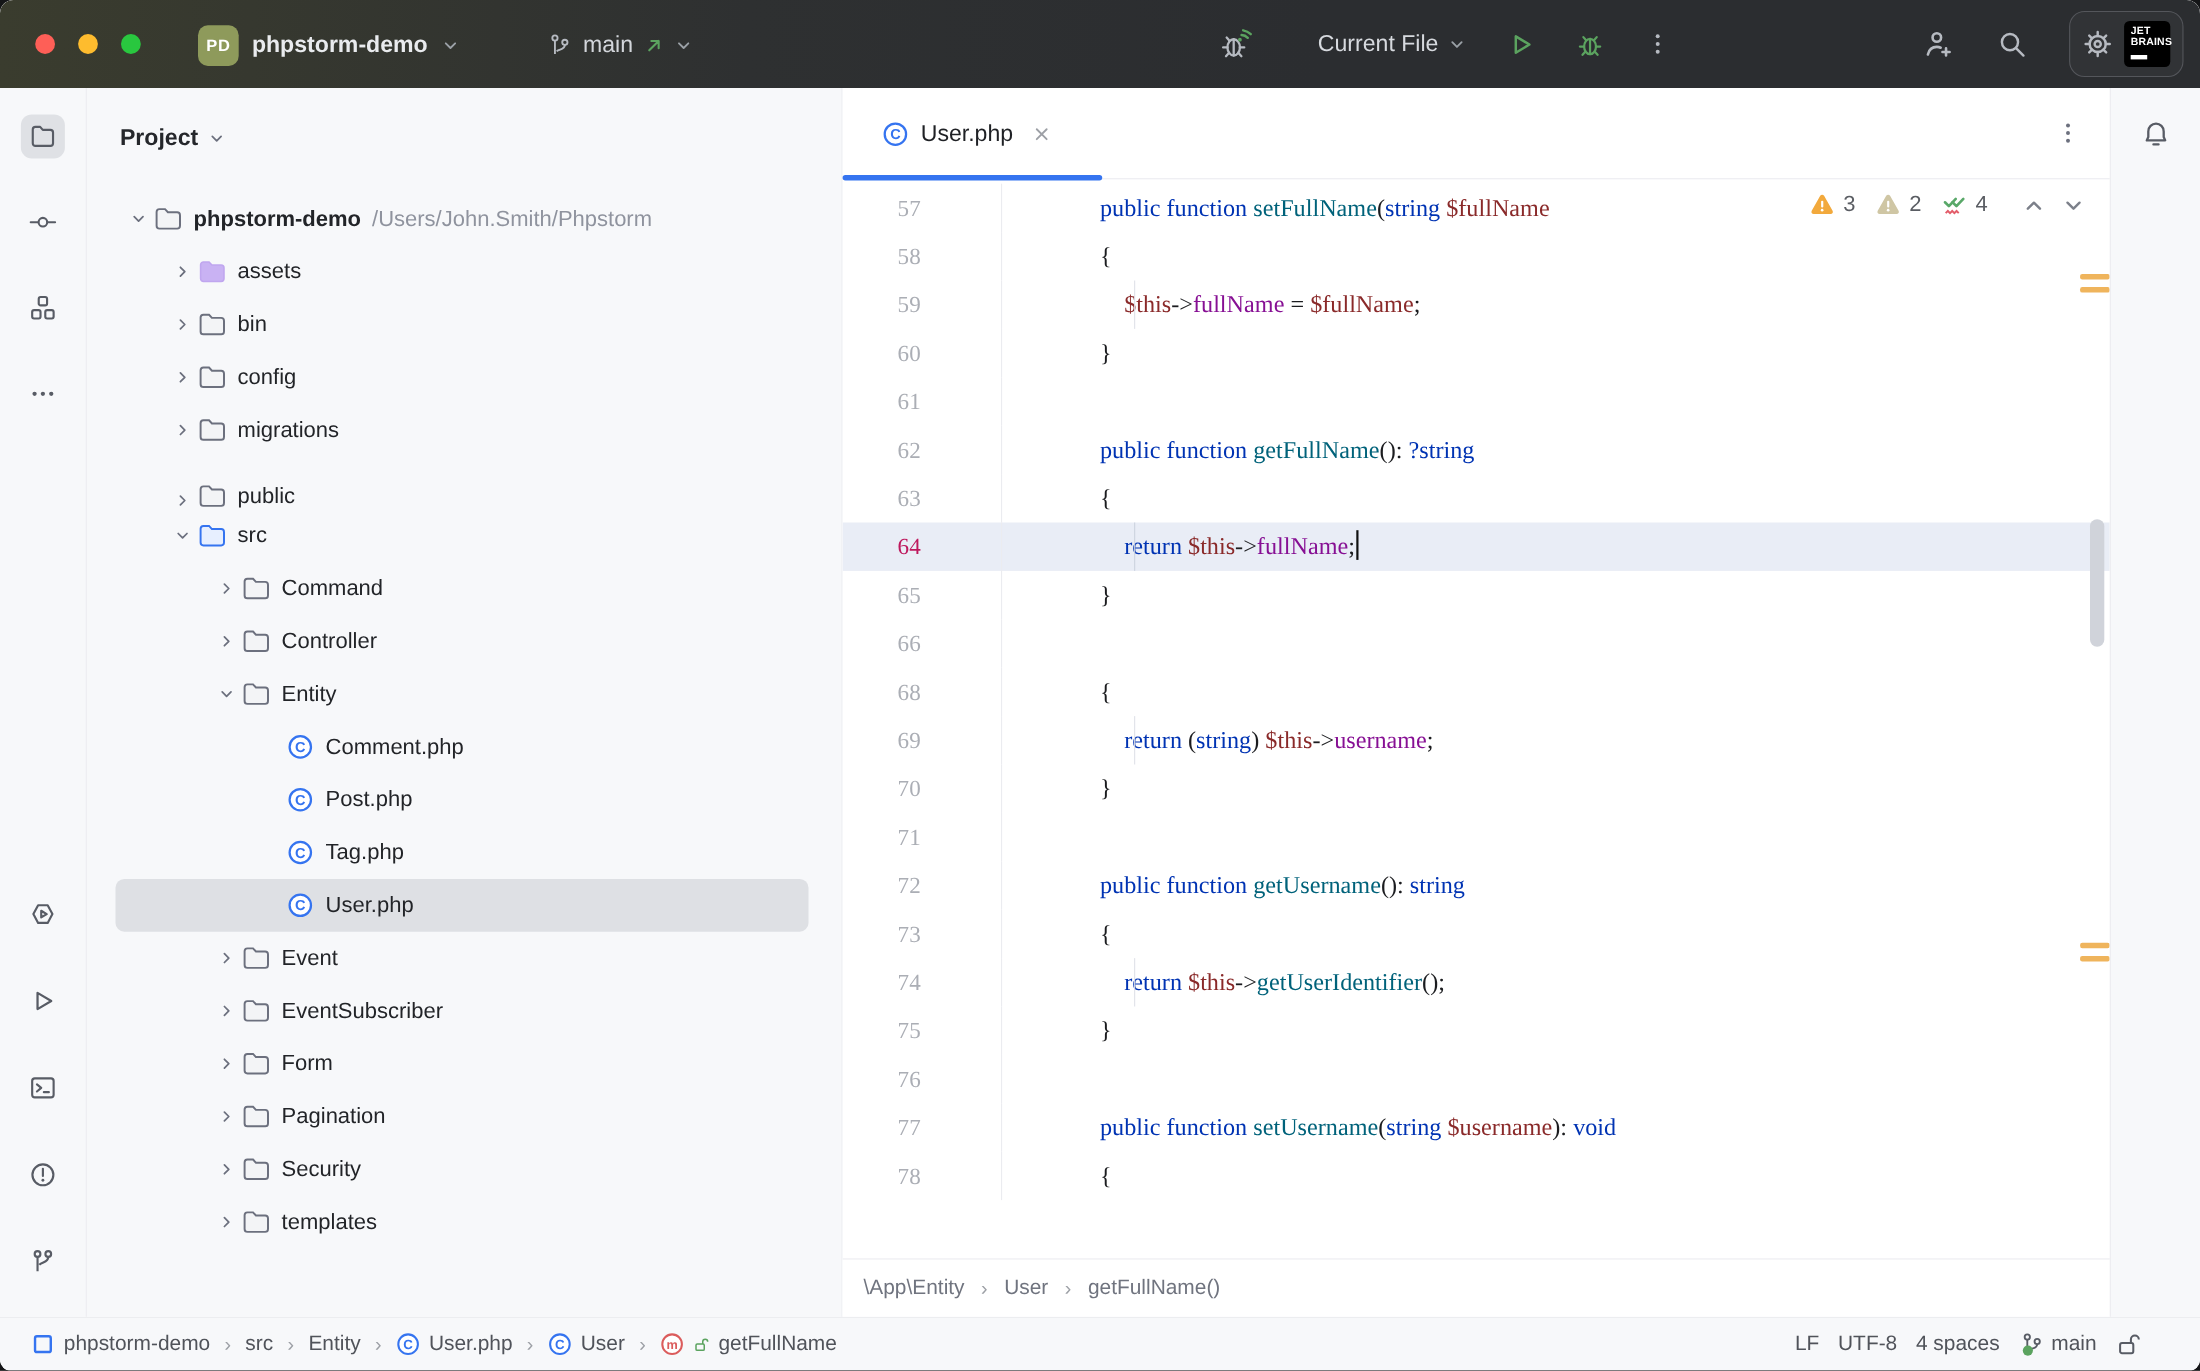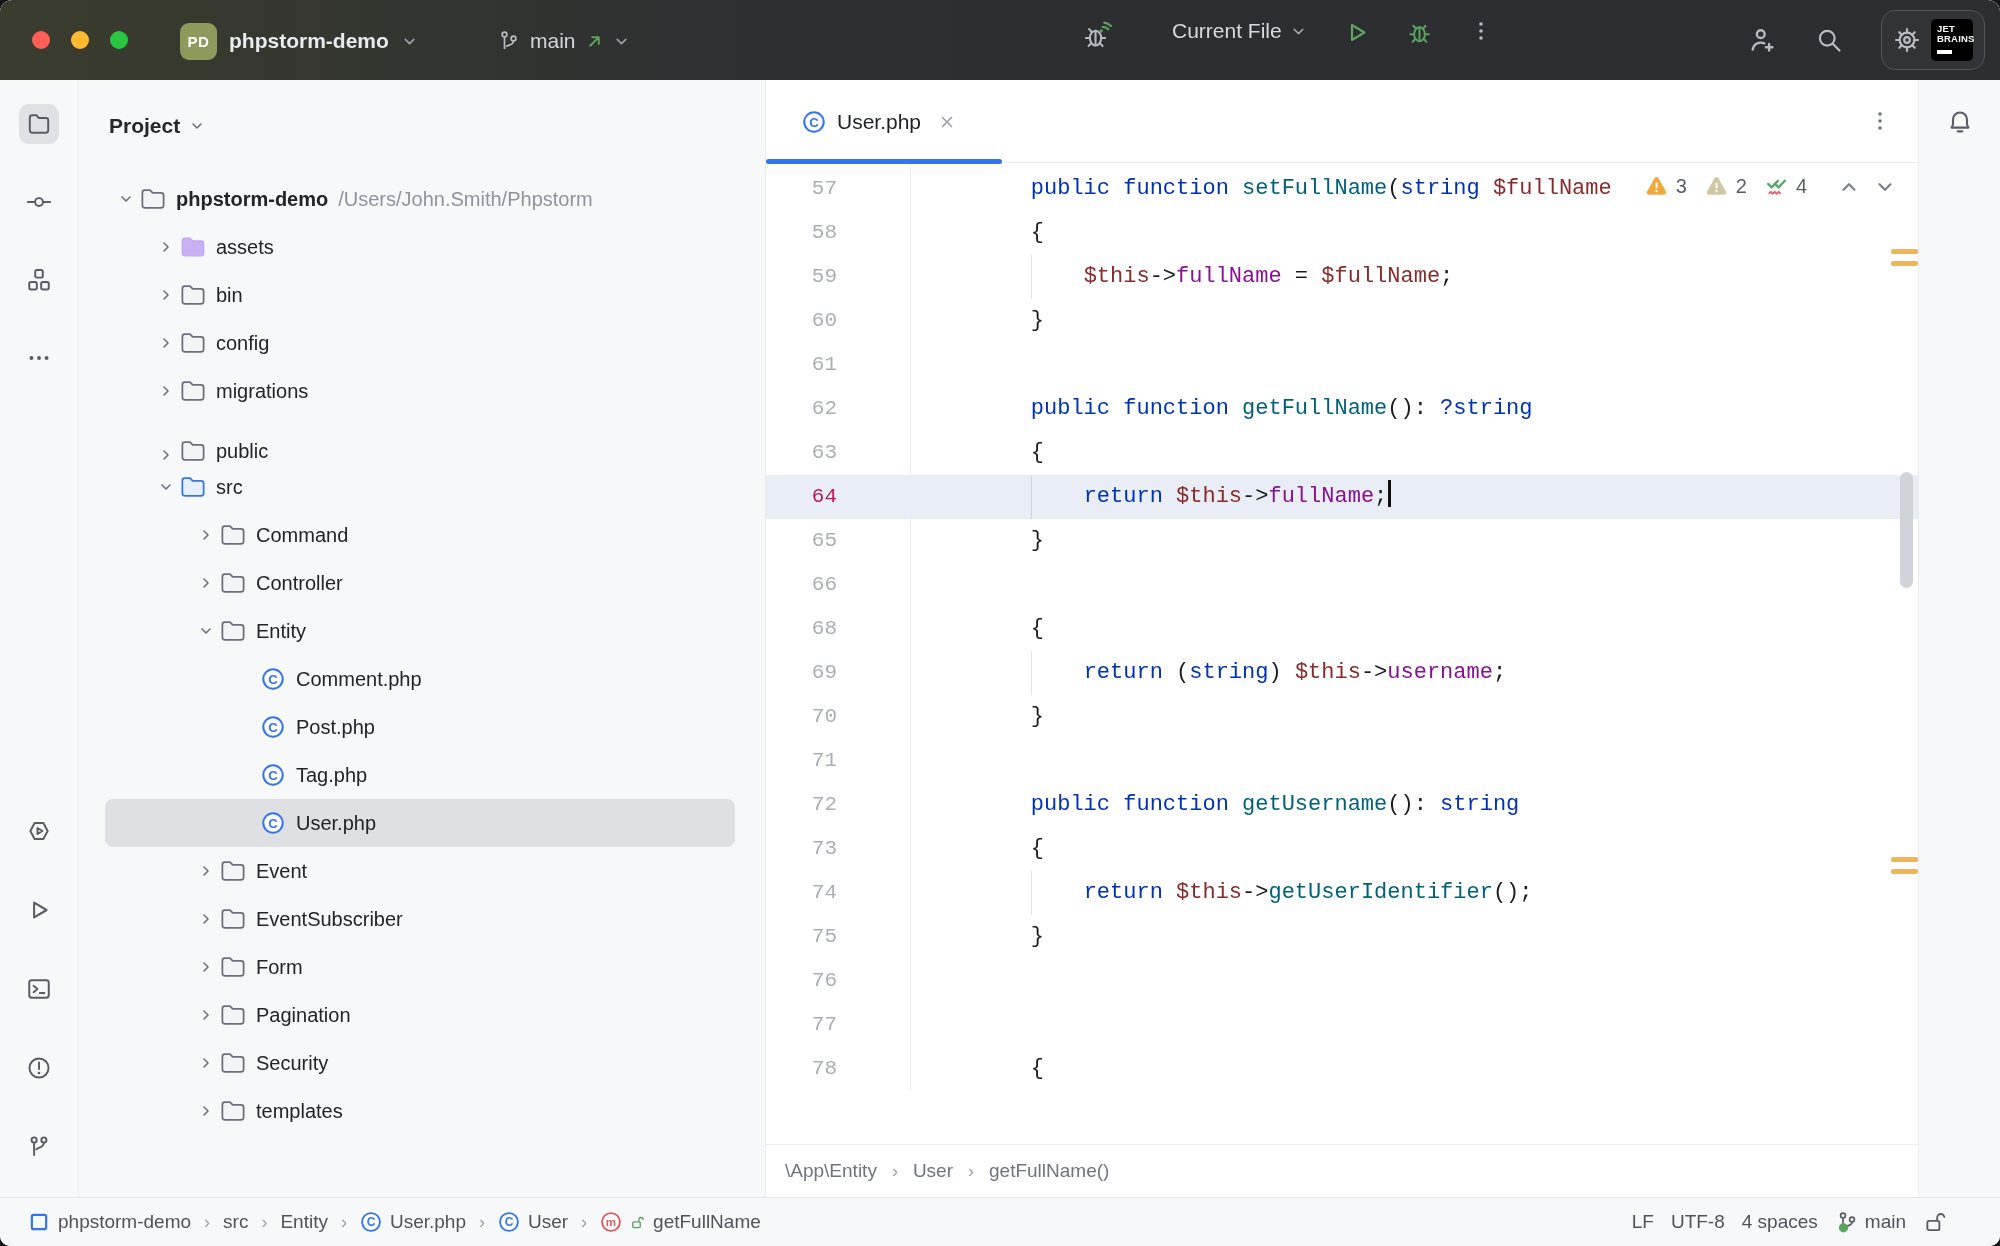--- a/index.html
+++ b/index.html
@@ -13,21 +13,21 @@
     background:linear-gradient(90deg,#3a3c2e 0%,#2e3031 34%,#2b2d30 60%,#2b2d30 100%);
     border-radius:12px 12px 0 0;}
   .traffic{position:absolute;left:32px;top:31px;display:flex;gap:21px;}
   .traffic span{width:18px;height:18px;border-radius:50%;display:block;}
   .proj-widget{position:absolute;left:180px;top:20px;height:42px;display:flex;align-items:center;gap:12px;cursor:default;}
   .pd-badge{width:37px;height:37px;border-radius:9px;background:#8e9a5b;color:#fff;font-size:15px;
     font-weight:700;display:flex;align-items:center;justify-content:center;letter-spacing:.5px;}
   .proj-name{color:#e9ebee;font-size:21px;font-weight:700;}
   .vcs-widget{position:absolute;left:497px;top:20px;height:42px;display:flex;align-items:center;gap:9px;}
   .vcs-widget .bname{color:#d3d6db;font-size:21px;}
-  .run-group{position:absolute;left:1082px;top:19px;height:42px;display:flex;align-items:flex-start;}
+  .run-group{position:absolute;left:1108px;top:19px;height:42px;display:flex;align-items:center;}
   .runcfg{display:flex;align-items:center;gap:8px;margin-left:58px;}
   .runcfg .cfg{color:#d6d9de;font-size:21px;}
   .tb-btn{margin-left:36px;display:inline-flex;}
   .right-group{position:absolute;right:15px;top:0;height:80px;display:flex;align-items:center;gap:38px;}
   .settings-box{width:102px;height:58px;border:1px solid #54565b;border-radius:14px;
     background:rgba(255,255,255,.03);display:flex;align-items:center;justify-content:center;gap:10px;}
   .jb-logo{width:42px;height:42px;background:#000;border-radius:5px;position:relative;color:#fff;
     font-size:9.5px;font-weight:700;line-height:10px;padding:5px 0 0 6px;box-sizing:border-box;letter-spacing:.2px;}
   .jb-logo::after{content:"";position:absolute;left:6px;bottom:7px;width:15px;height:4px;background:#fff;}
 
@@ -60,21 +60,21 @@
   .tabbar{position:absolute;left:0;top:0;right:0;height:83px;border-bottom:1px solid #ebecf0;box-sizing:border-box;}
   .tab{position:absolute;left:0;top:0;width:236px;height:83px;display:flex;align-items:center;gap:11px;padding-left:36px;box-sizing:border-box;}
   .tab .ti{width:24px;height:24px;}
   .tab-label{font-size:21px;color:#1f2125;}
   .tab-close{width:18px;height:18px;color:#9da0a6;margin-left:6px;}
   .tab-underline{position:absolute;left:0;bottom:-1px;width:236px;height:5px;border-radius:3px;background:#3574f0;}
   .tab-kebab{position:absolute;right:26px;top:29px;width:24px;height:24px;color:#6c707e;}
 
   .codearea{position:absolute;left:0;top:83px;right:0;bottom:53px;overflow:hidden;}
   .codepad{padding-top:4px;}
-  .code-line{display:flex;height:44px;line-height:44px;font-family:Liberation Mono, monospace;font-size:22px;}
+  .code-line{display:flex;height:44px;line-height:44px;font-family:Liberation Serif, serif;font-size:22px;}
   .code-line.cur{background:#e9edf6;}
   .gutter{width:145px;flex:none;position:relative;border-right:1px solid #ebecf0;box-sizing:border-box;}
   .ln{position:absolute;right:73px;top:0;line-height:44px;font-size:21px;color:#abaeb5;}
   .cur .ln{color:#be185d;}
   .gmark{position:absolute;left:85px;top:8px;width:29px;height:29px;}
   .ct{flex:1;position:relative;padding-left:67px;white-space:pre;color:#1b1c1f;}
   .guide{position:absolute;left:120px;top:0;bottom:0;width:1px;background:#dfe2e8;}
   .cur .guide{background:#cdd3df;}
   .tok-k{color:#0033b3;}
   .tok-m{color:#00627a;}
@@ -704,20 +704,21 @@
           <div class="code-line">
             <span class="gutter">
               <span class="ln">76</span>
             </span>
             <span class="ct"></span>
           </div>
           <div class="code-line">
             <span class="gutter">
               <span class="ln">77</span>
             </span>
+            <span class="ct"><span class="tok-k">    public function </span><span class="tok-m">setUsername</span><span class="tok-p">(</span><span class="tok-k">string</span><span class="tok-p"> </span><span class="tok-v">$username</span><span class="tok-p">): </span><span class="tok-k">void</span></span>
           </div>
           <div class="code-line">
             <span class="gutter">
               <span class="ln">78</span>
             </span>
             <span class="ct"><span class="tok-p">    {</span></span>
           </div>
         </div>
       <div class="inspect" id="inspect">
           <span class="item">

